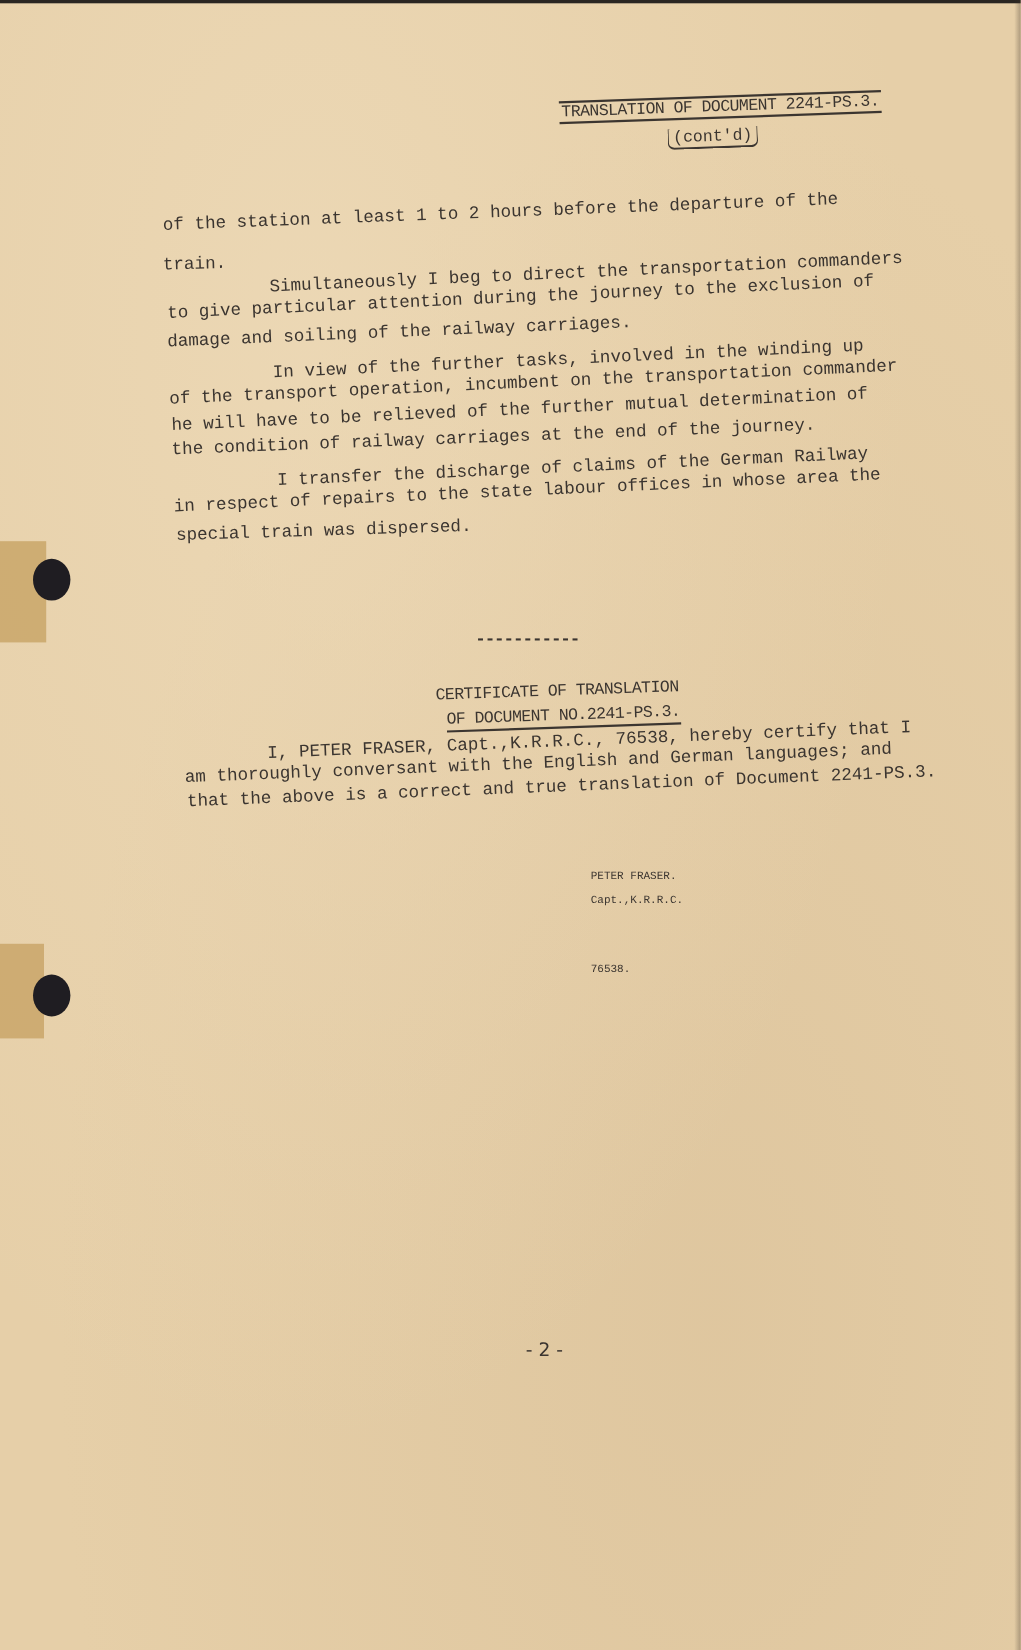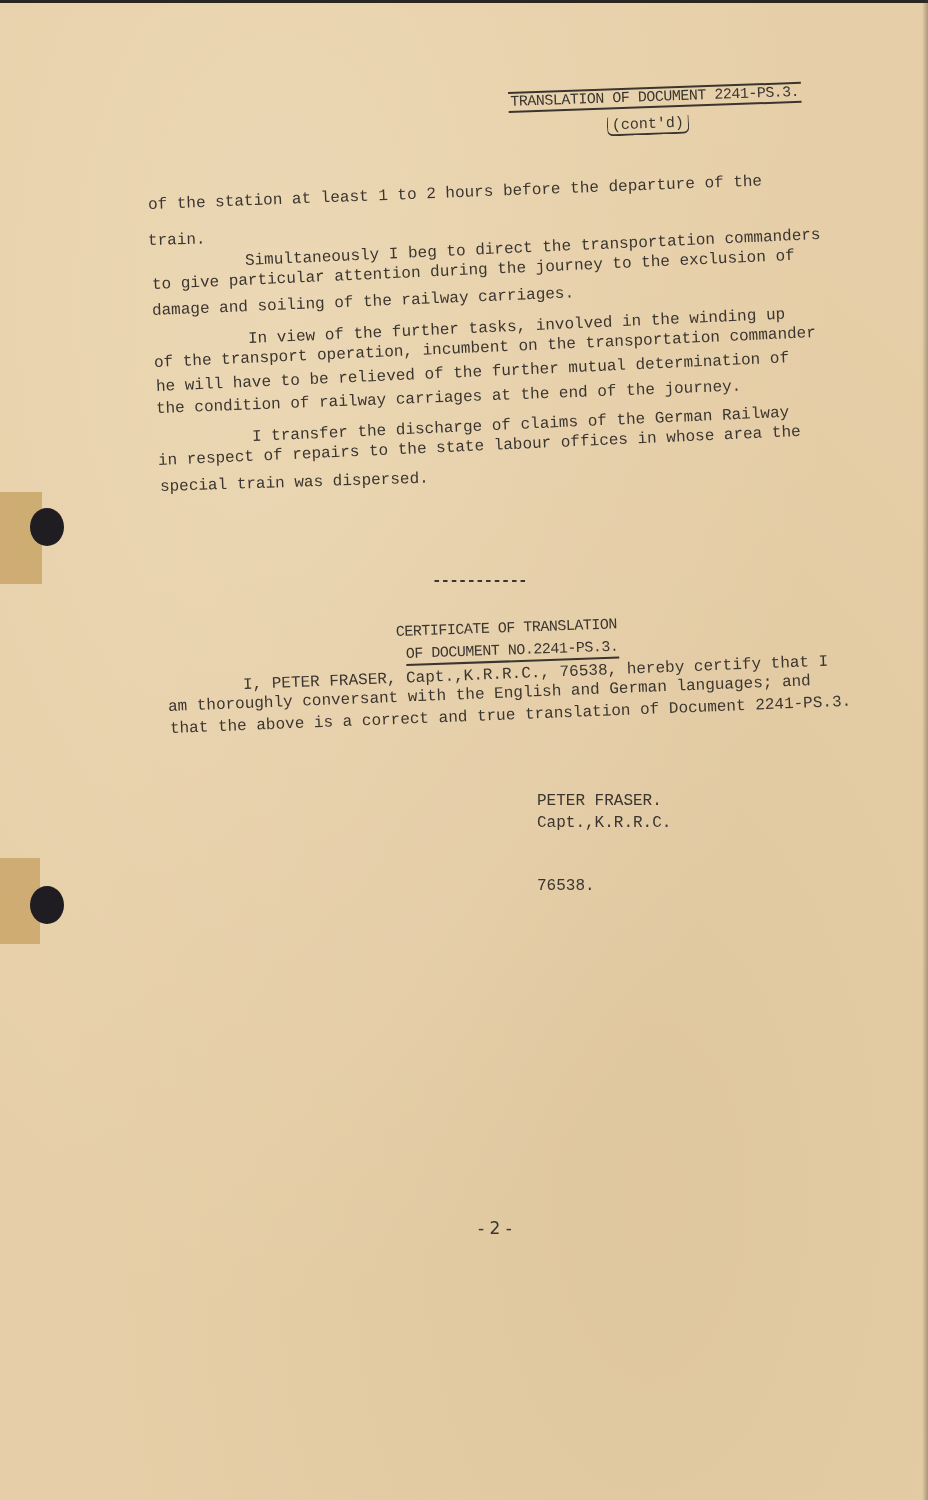--- a/index.html
+++ b/index.html
@@ -85,21 +85,21 @@
       transform-origin: left center;
       letter-spacing: -0.5px;
     }
     .cert-underline {
       border-bottom: 2px solid #3b3530;
       padding-bottom: 1px;
     }
     .sig {
       position: absolute;
       left: 537px;
-      font-size: 16px;
+      font-size: 10px;
       white-space: nowrap;
     }
     .page-number {
       position: absolute;
       left: 478px; top: 1218px;
       font-size: 17px;
       font-family: "DejaVu Sans", sans-serif;
     }
   </style>
 </head>

